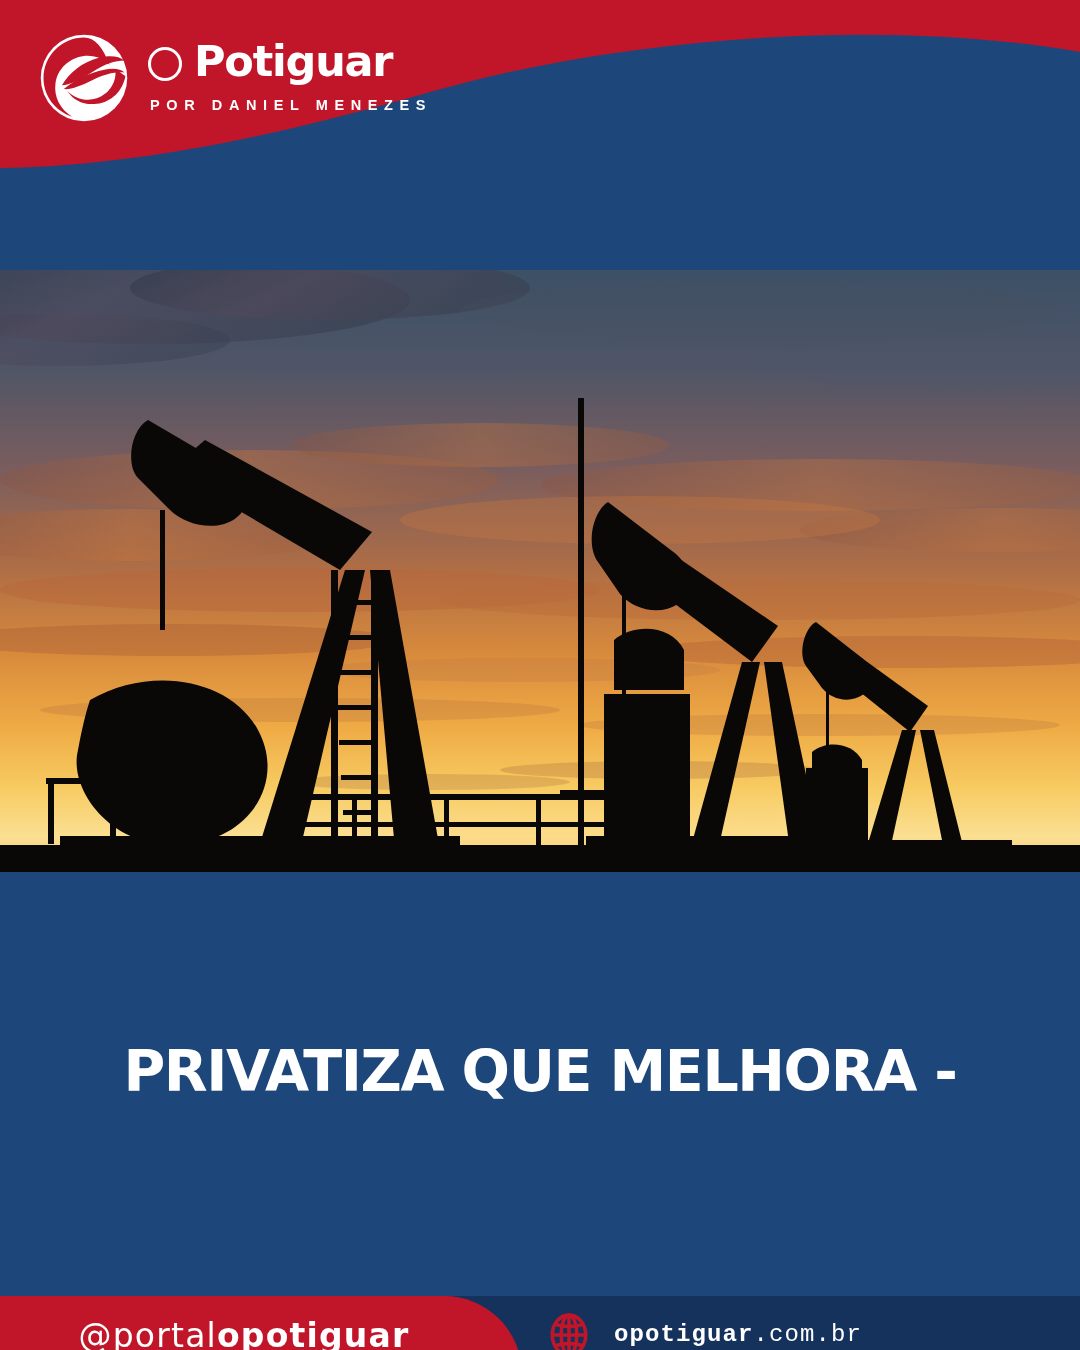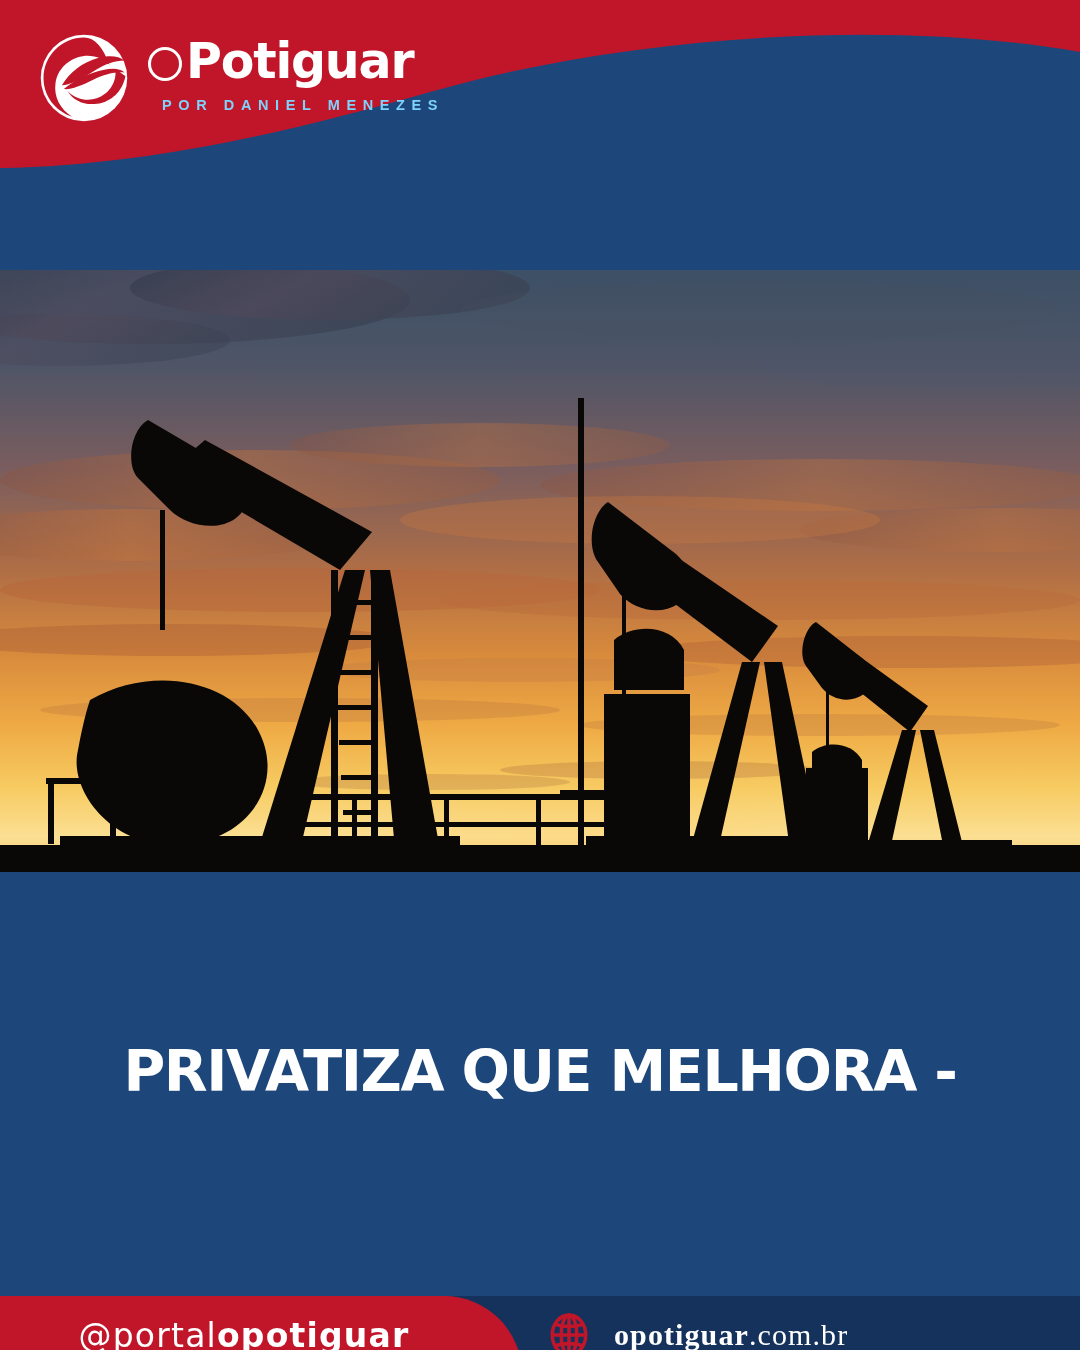--- a/index.html
+++ b/index.html
@@ -60,34 +60,35 @@
   .wordmark-o {
     width: 34px;
     height: 34px;
     border: 3.5px solid #ffffff;
     border-radius: 50%;
     display: block;
     margin-top: 6px;
   }
   .wordmark-name {
     color: #ffffff;
-    font-size: 49px;
+    font-size: 43px;
     font-weight: bold;
     letter-spacing: -1.2px;
     line-height: 1;
     white-space: nowrap;
     font-family: "DejaVu Sans", sans-serif;
+    margin-left: 8px;
   }
   .tagline {
-    color: #7dd3fc;
+    color: #ffffff;
     font-size: 14.5px;
     font-weight: bold;
     letter-spacing: 6.6px;
     margin-top: 9px;
-    margin-left: 14px;
+    margin-left: 2px;
     white-space: nowrap;
     font-family: "Liberation Sans", sans-serif;
   }
 
   
   .photo {
     position: absolute;
     left: 0;
     top: 270px;
     width: 1080px;
@@ -161,25 +162,25 @@
     left: 546px;
     top: 0;
     height: 78px;
     display: flex;
     align-items: center;
     gap: 22px;
   }
   .globe-icon { width: 46px; height: 46px; display: block; flex: 0 0 46px; }
   .site {
     color: #ffffff;
-    font-size: 30px;
+    font-size: 24px;
     line-height: 1;
     letter-spacing: 1.1px;
     white-space: nowrap;
-    font-family: Liberation Serif, serif;
+    font-family: Liberation Mono, monospace;
     text-align: right;
   }
   .site .bold  { font-weight: bold; }
   .site .light { font-weight: normal; }
 </style>
 </head>
 <body>
 
 <div class="card">
 

